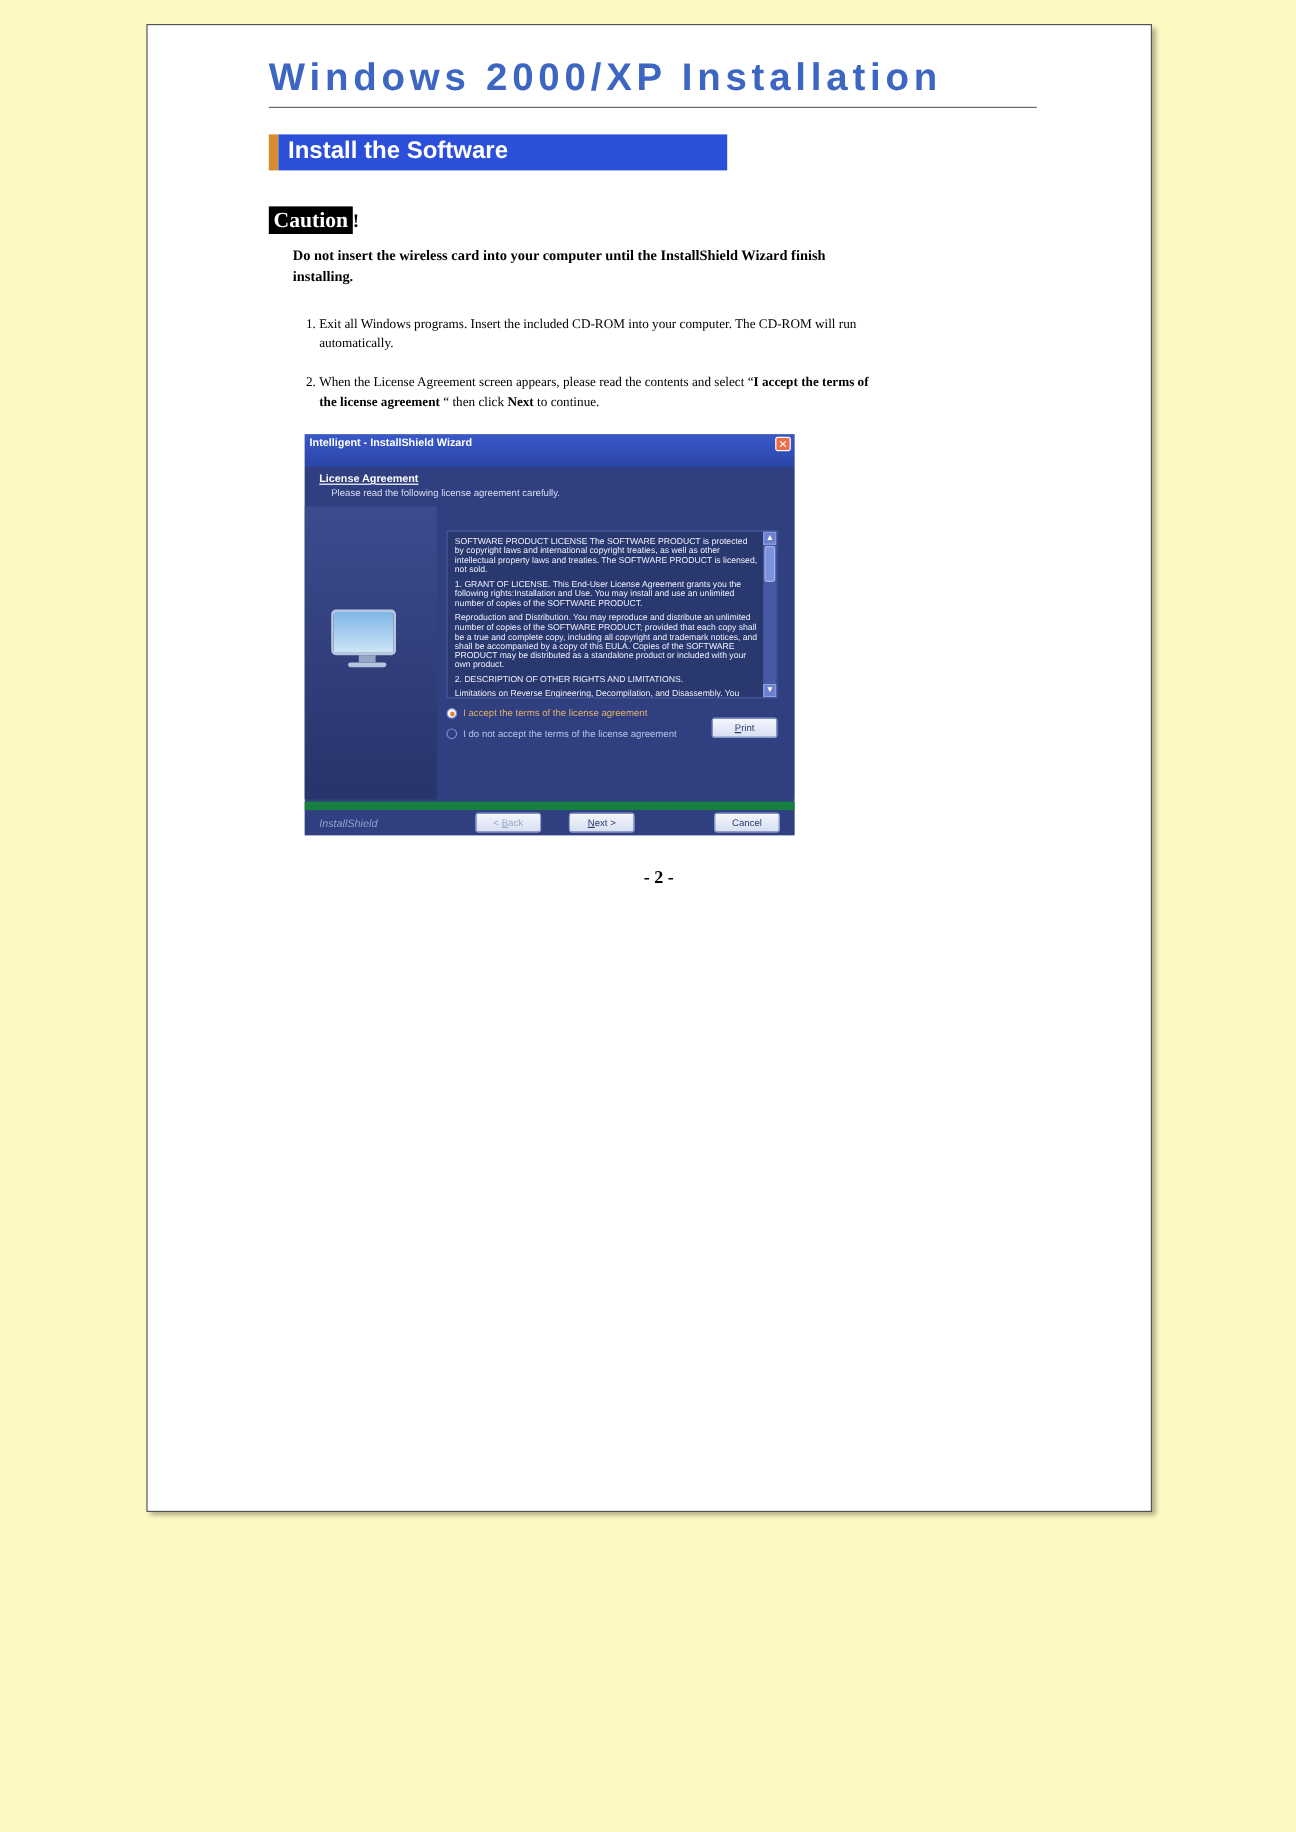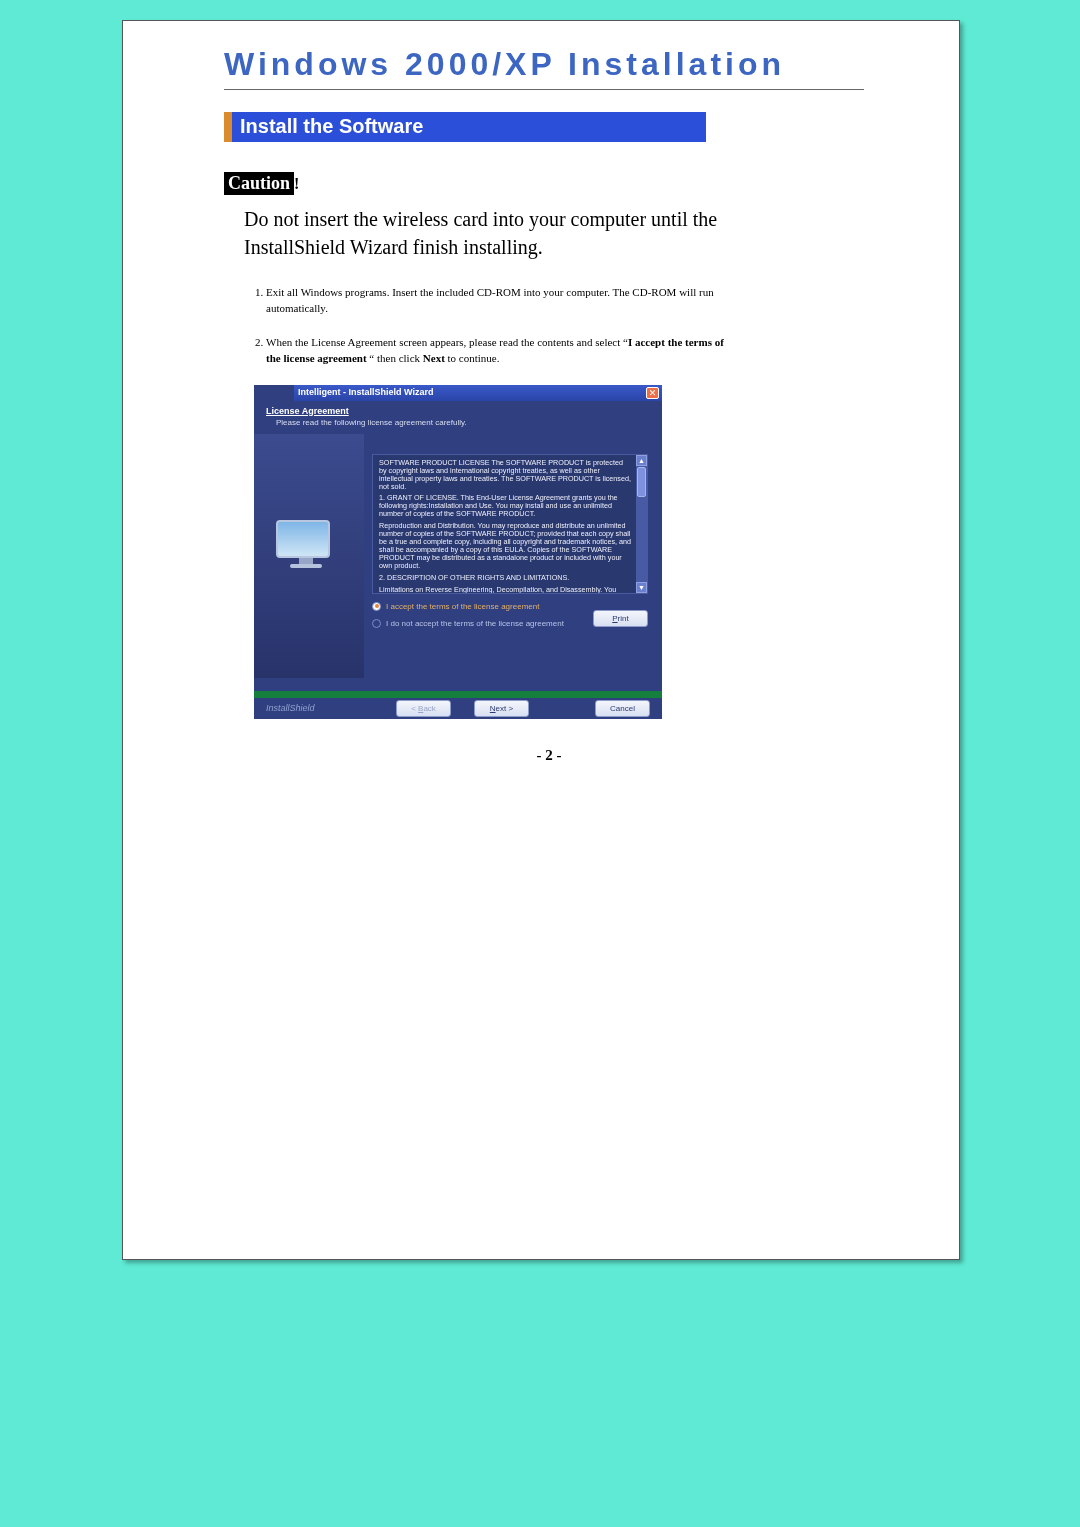--- a/index.html
+++ b/index.html
@@ -1,21 +1,21 @@
 <!DOCTYPE html>
 <html><head>
 <meta charset="utf-8">
 <style>
   * { box-sizing: border-box; margin: 0; padding: 0; }
   html, body { width: 1080px; height: 1527px; background: #fff; font-family: "Times New Roman", serif; }
   .page {
     position: relative;
     width: 1080px;
     height: 1527px;
-    background: #5eead4;
+    background: #fef9c3;
   }
   .border-frame {
     position: absolute;
     left: 122px;
     top: 20px;
     width: 838px;
     height: 1240px;
     border: 1px solid #555;
     box-shadow: 3px 3px 4px rgba(0,0,0,0.3);
     background: #fff;
@@ -34,21 +34,21 @@
     margin-bottom: 6px;
   }
   .title-rule {
     border: none;
     border-top: 1px solid #666;
     width: 640px;
     margin-bottom: 22px;
   }
   .section-bar {
     display: flex;
-    width: 482px;
+    width: 382px;
   }
   .section-orange {
     width: 8px;
     background: #d88c2e;
   }
   .section-blue {
     flex: 1;
     background: #2b4fd8;
     color: #fff;
     font-family: Arial, sans-serif;
@@ -63,22 +63,22 @@
     color: #fff;
     font-family: "Times New Roman", serif;
     font-weight: bold;
     font-size: 18px;
     padding: 1px 4px;
   }
   .caution-bang { color: #000; font-weight: bold; }
   .caution-text {
     margin: 10px 0 0 20px;
     width: 480px;
-    font-weight: normal;
-    font-size: 20px;
+    font-weight: bold;
+    font-size: 12px;
     line-height: 1.4;
   }
   ol.steps {
     margin: 24px 0 0 20px;
     padding-left: 22px;
     width: 480px;
     font-size: 11px;
     line-height: 1.45;
   }
   ol.steps li { margin-bottom: 18px; text-align: left; }
@@ -88,24 +88,23 @@
     position: relative;
     margin: 14px 0 0 30px;
     width: 408px;
     height: 334px;
     background: #2f3f7f;
     font-family: Tahoma, Arial, sans-serif;
     font-size: 8px;
   }
   .titlebar {
     position: relative;
-    height: 16px;
+    height: 27px;
     background: linear-gradient(#3a59c9, #2a45a8);
     padding: 2px 4px;
-    margin-left: 40px;
   }
   .titlebar-text { color: #fff; font-weight: bold; font-size: 9px; }
   .close-btn {
     position: absolute;
     right: 3px; top: 2px;
     width: 13px; height: 12px;
     background: #ef6e4a;
     border: 1px solid #fff;
     color: #fff;
     font-size: 9px;

